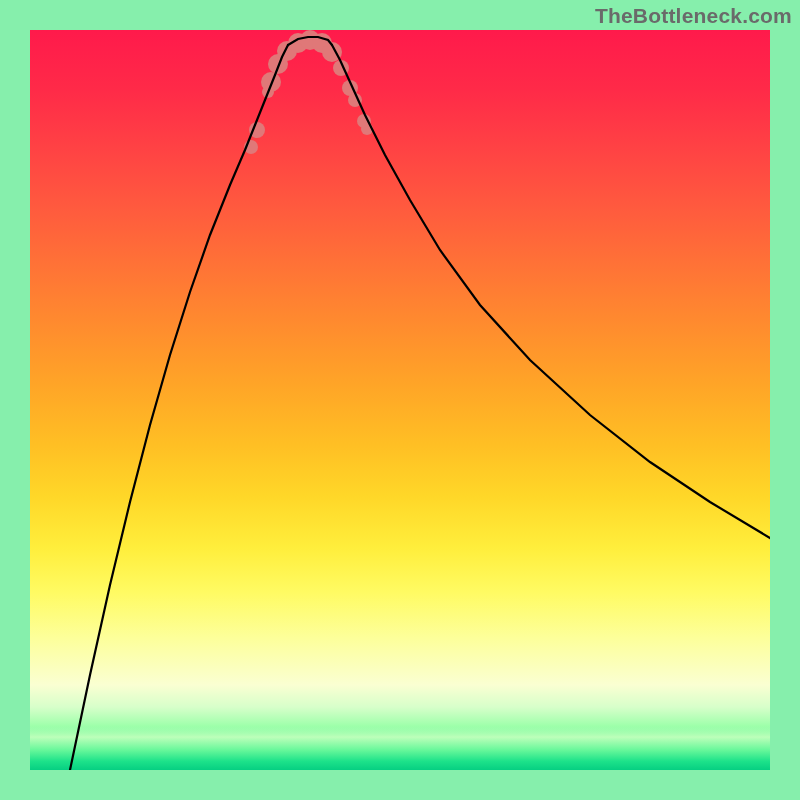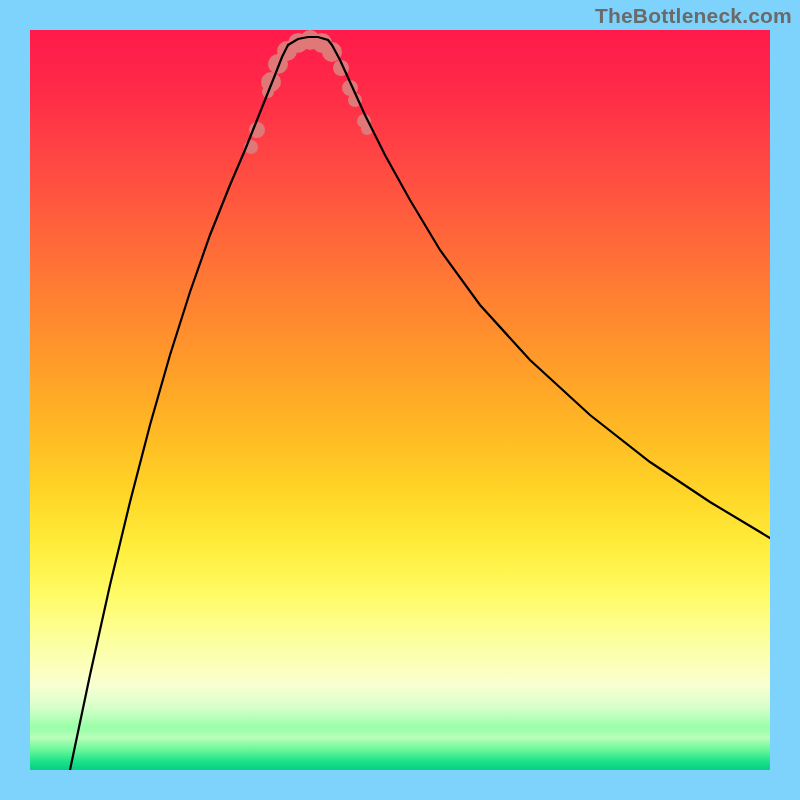--- a/index.html
+++ b/index.html
@@ -10,21 +10,21 @@
     background: #000;
     overflow: hidden;
     font-family: Arial, Helvetica, sans-serif;
   }
   .frame {
     position: absolute;
     left: 0;
     top: 0;
     width: 800px;
     height: 800px;
-    background: #7dd3fc;
+    background: #86efac;
   }
   .watermark {
     position: absolute;
     top: 4px;
     right: 8px;
     color: #6a6a6a;
     font-size: 21px;
     font-weight: 600;
     letter-spacing: 0.2px;
     user-select: none;

